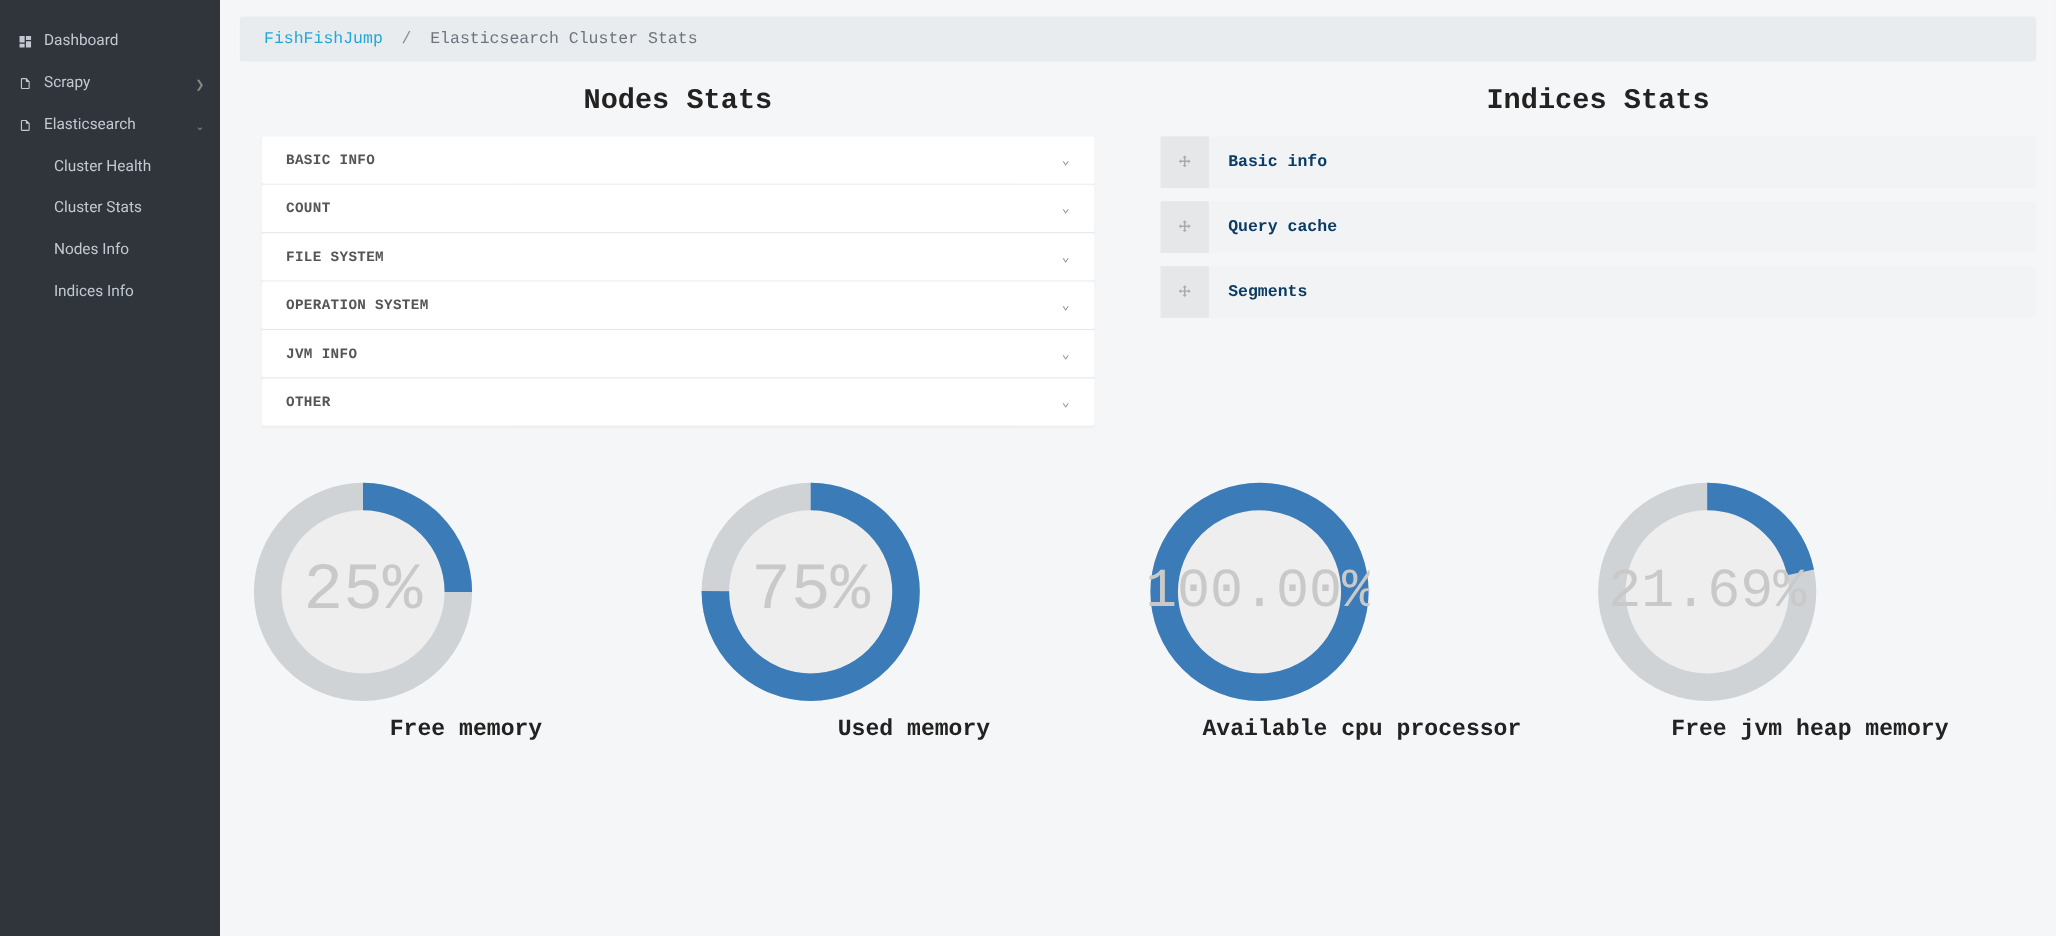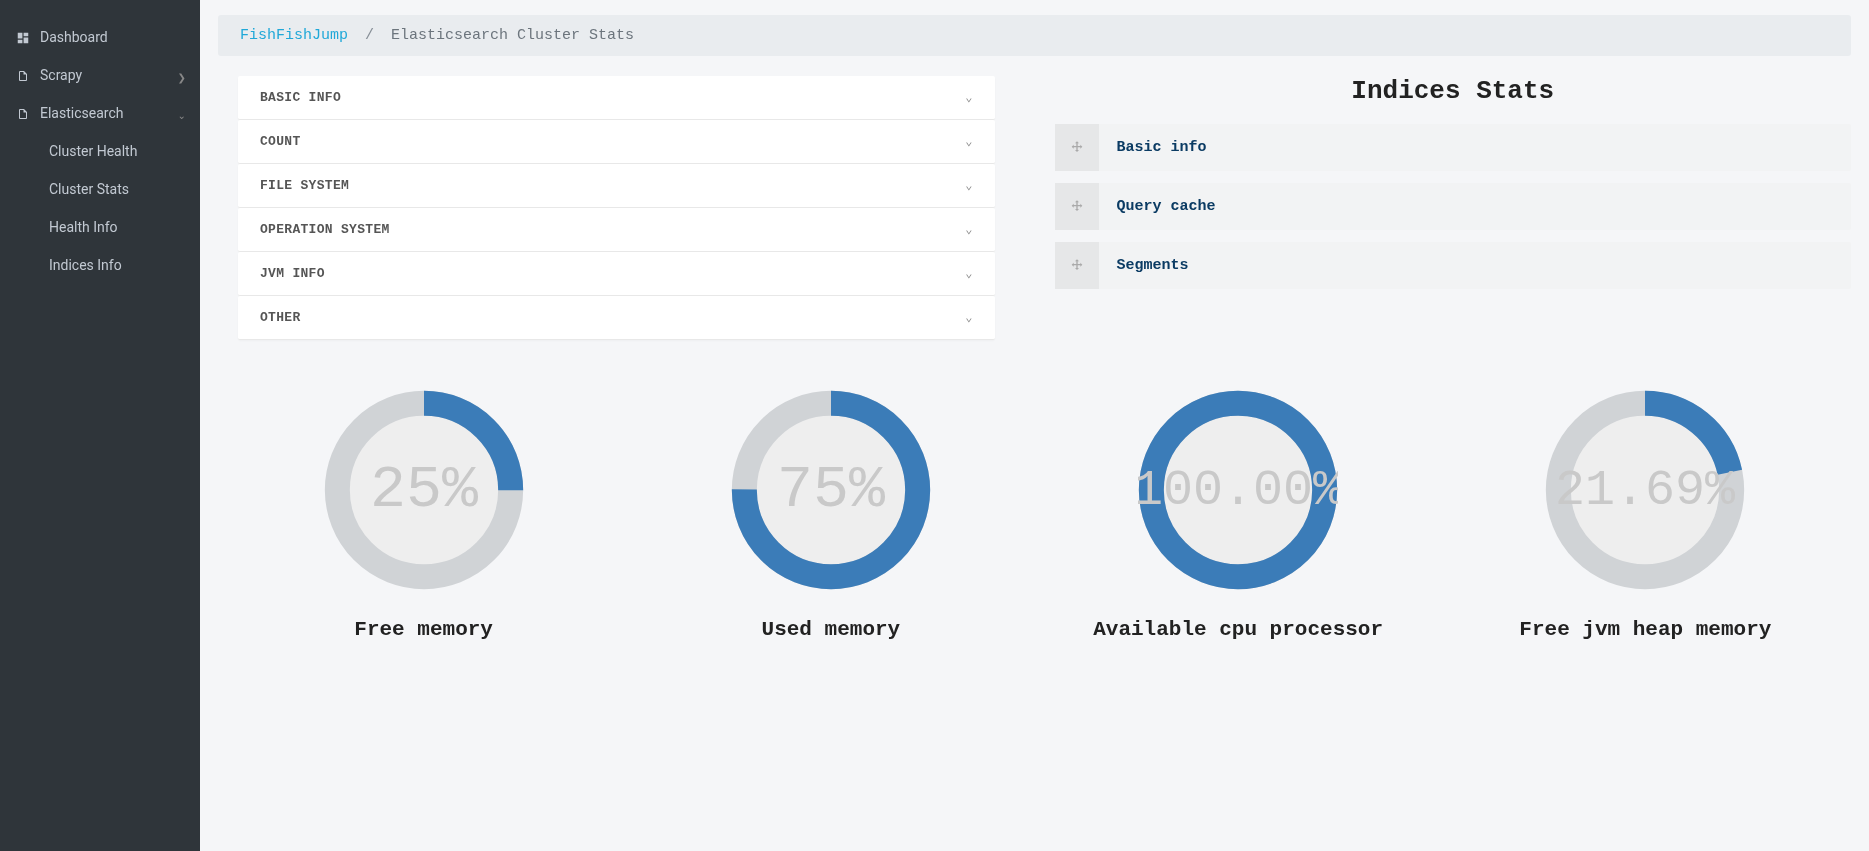--- a/index.html
+++ b/index.html
@@ -106,33 +106,32 @@
 .gauges {
   display: flex;
   justify-content: space-around;
   padding: 50px 30px 0 30px;
   gap: 20px;
 }
 .gauge {
   flex: 1;
   display: flex;
   flex-direction: column;
-  align-items: center;
 }
 .gauge svg { width: 200px; height: 200px; }
 .gauge .pct {
   font-size: 36px;
   fill: #c9c9c9;
   font-weight: 400;
   text-anchor: middle;
   dominant-baseline: central;
 }
 .gauge .pct.small { font-size: 30px; }
 .gauge-label {
-  margin-top: 28px;
+  margin-top: 14px;
   font-size: 21px;
   font-weight: 600;
   color: #222;
   text-align: center;
 }
 .ring-bg { stroke: #d0d3d6; }
 .ring-fg { stroke: #3b7cb8; }
 .inner-fill { fill: #eeeeee; }
 </style>
 </head>
@@ -167,38 +166,39 @@
       <span class="chev">⌄</span>
     </div>
     <div class="sidebar-sub">
       <div class="sidebar-item">
         <span>Cluster Health</span>
       </div>
       <div class="sidebar-item">
         <span>Cluster Stats</span>
       </div>
       <div class="sidebar-item">
-        <span>Health Info</span>
+        <span>Nodes Info</span>
       </div>
       <div class="sidebar-item">
         <span>Indices Info</span>
       </div>
     </div>
   </aside>
 
   <main class="main">
     <div class="content">
       <div class="breadcrumb">
         <a href="#">FishFishJump</a>
         <span class="sep">/</span>
         <span class="current">Elasticsearch Cluster Stats</span>
       </div>
 
       <div class="two-col">
         <div class="col">
+          <h2 class="section-title">Nodes Stats</h2>
           <div class="accordion-item">
             <div class="accordion-header">
               <span class="label">BASIC INFO</span>
               <span class="chev">⌄</span>
             </div>
           </div>
           <div class="accordion-item">
             <div class="accordion-header">
               <span class="label">COUNT</span>
               <span class="chev">⌄</span>

